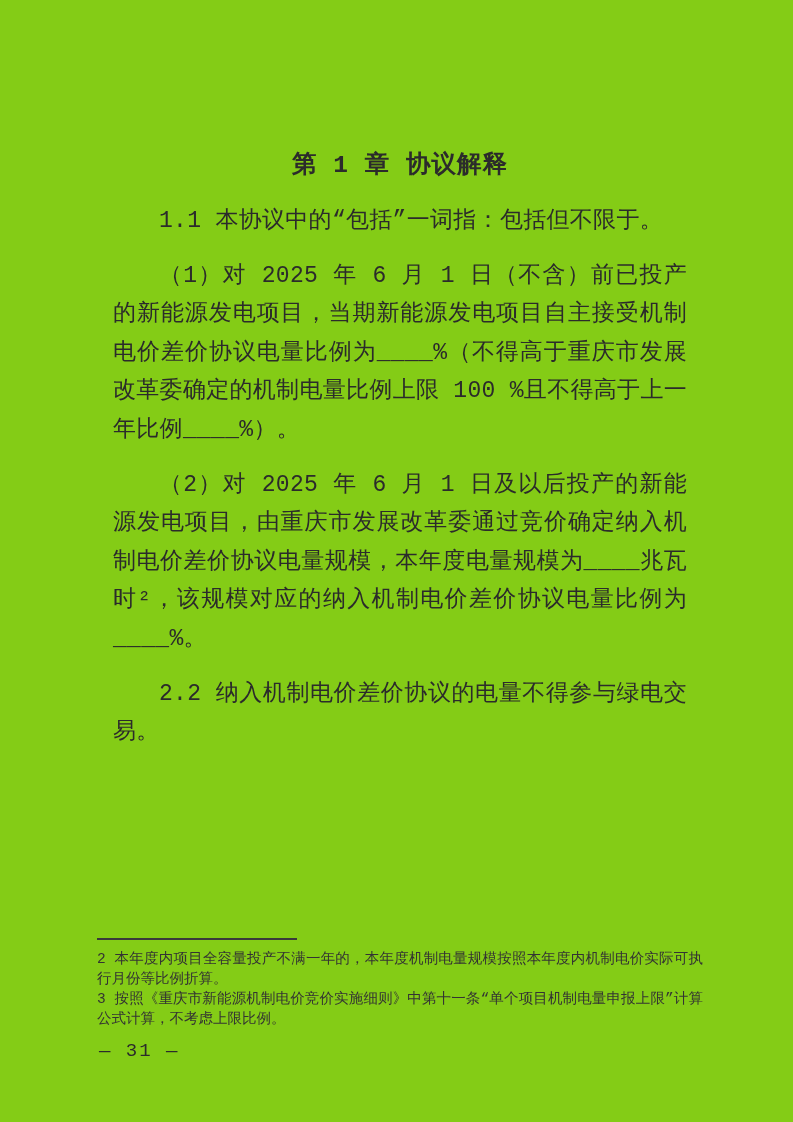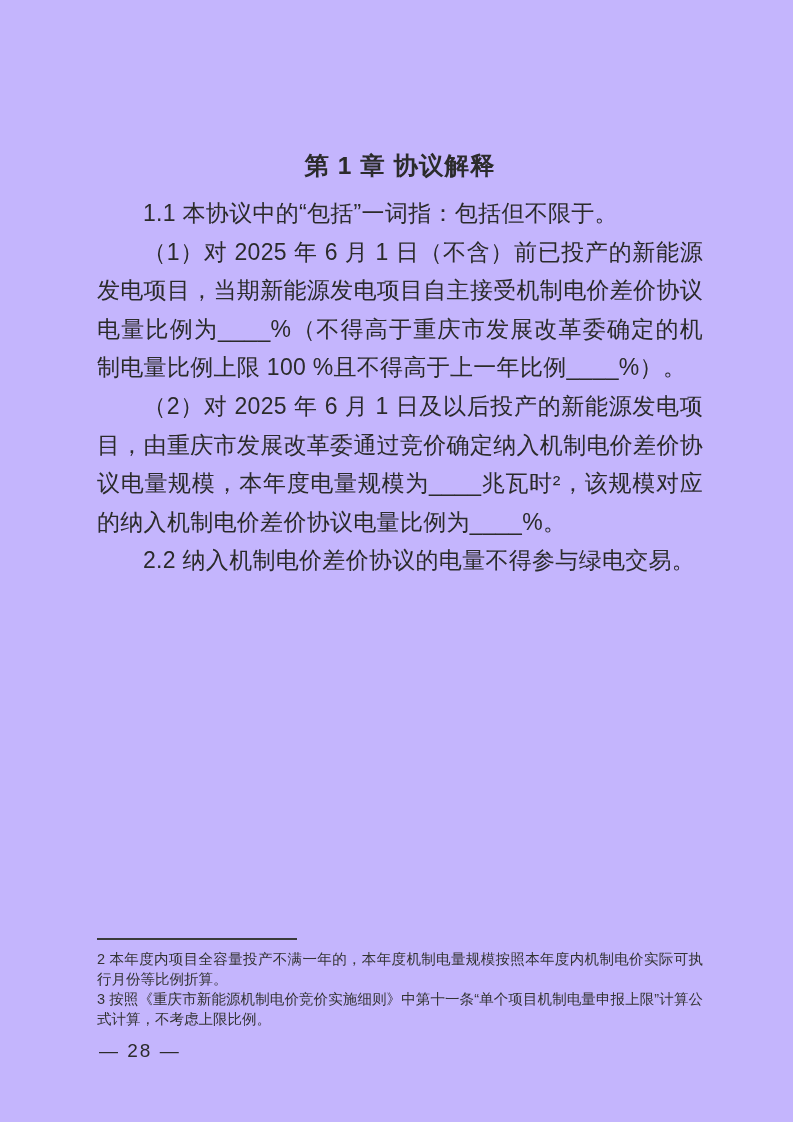--- a/index.html
+++ b/index.html
@@ -4,43 +4,43 @@
 <style>
   html, body {
     margin: 0;
     padding: 0;
     background: #ffffff;
   }
   .page {
     position: relative;
     width: 793px;
     height: 1122px;
-    background: #c4b5fd;
+    background: #84cc16;
     color: #2b2b2b;
-    font-family: Liberation Sans, sans-serif;
+    font-family: Liberation Mono, monospace;
     overflow: hidden;
   }
   .content {
     position: absolute;
     left: 97px;
     top: 138px;
     width: 606px;
   }
   .chapter-title {
     font-size: 24.5px;
     font-weight: 600;
     text-align: center;
     line-height: 40px;
     margin: 8px 0;
     letter-spacing: 1px;
   }
   .para {
     font-size: 23px;
     line-height: 38.6px;
-    margin: 0;
+    margin: 16px;
     text-indent: 2em;
     text-align: justify;
     letter-spacing: 0.3px;
   }
   .footnotes {
     position: absolute;
     left: 97px;
     top: 938px;
     width: 606px;
   }
@@ -77,14 +77,14 @@
     <p class="para">（2）对 2025 年 6 月 1 日及以后投产的新能源发电项目，由重庆市发展改革委通过竞价确定纳入机制电价差价协议电量规模，本年度电量规模为____兆瓦时²，该规模对应的纳入机制电价差价协议电量比例为____%。</p>
     <p class="para">2.2 纳入机制电价差价协议的电量不得参与绿电交易。</p>
   </div>
 
   <div class="footnotes">
     <div class="fn-divider"></div>
     <p class="fn">2 本年度内项目全容量投产不满一年的，本年度机制电量规模按照本年度内机制电价实际可执行月份等比例折算。</p>
     <p class="fn">3 按照《重庆市新能源机制电价竞价实施细则》中第十一条“单个项目机制电量申报上限”计算公式计算，不考虑上限比例。</p>
   </div>
 
-  <div class="page-number">— 28 —</div>
+  <div class="page-number">— 31 —</div>
 </div>
 
 </body></html>

